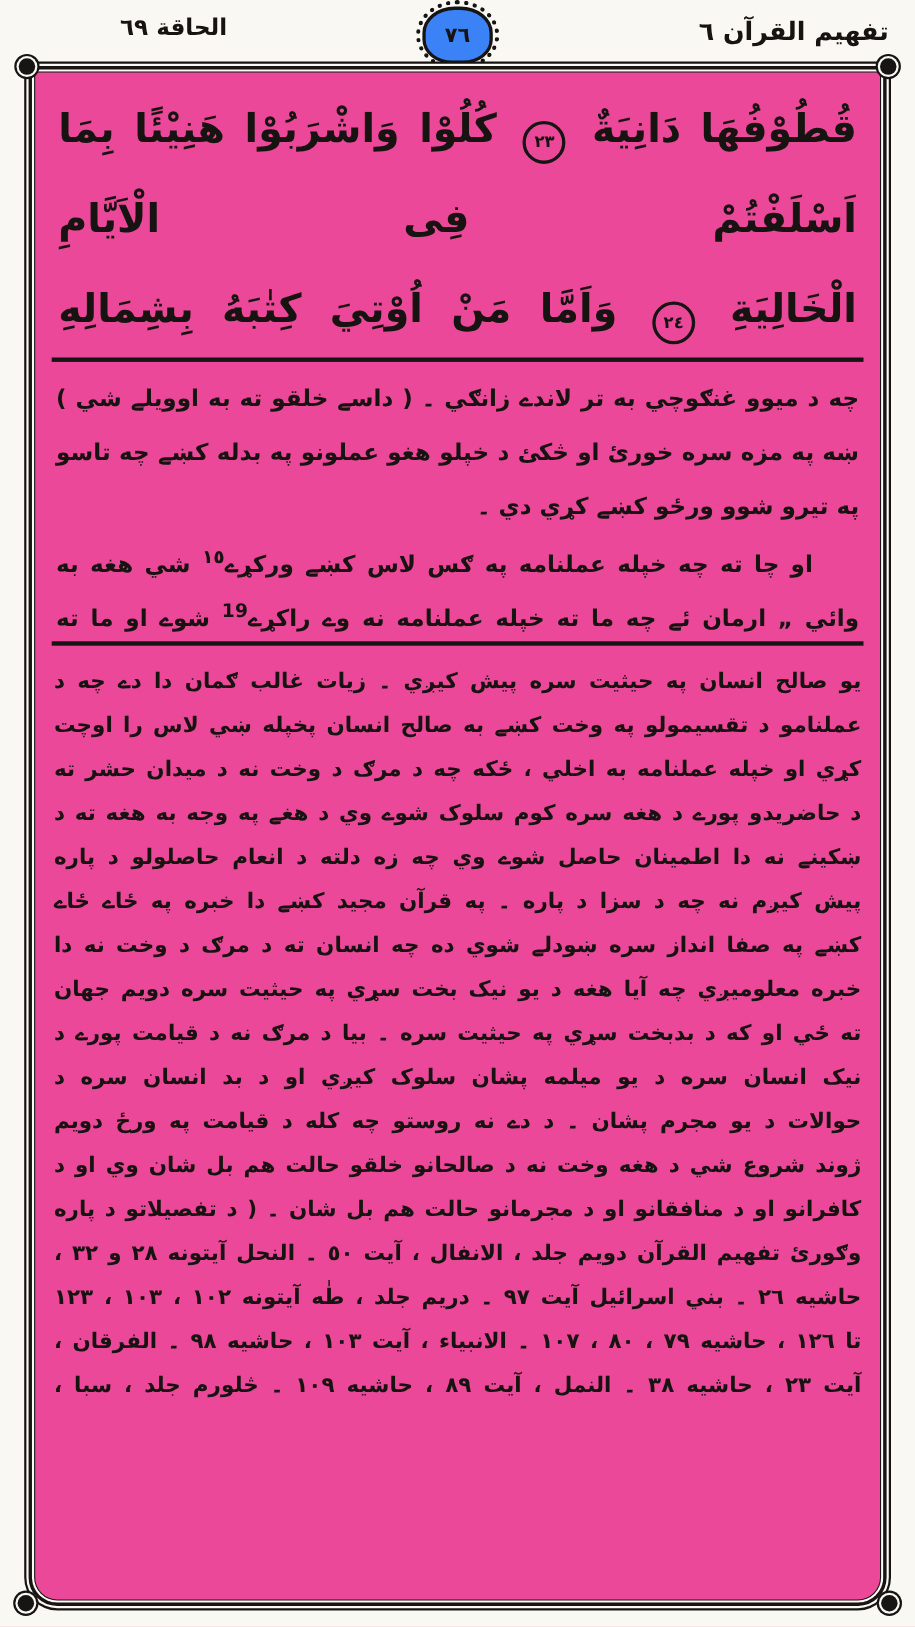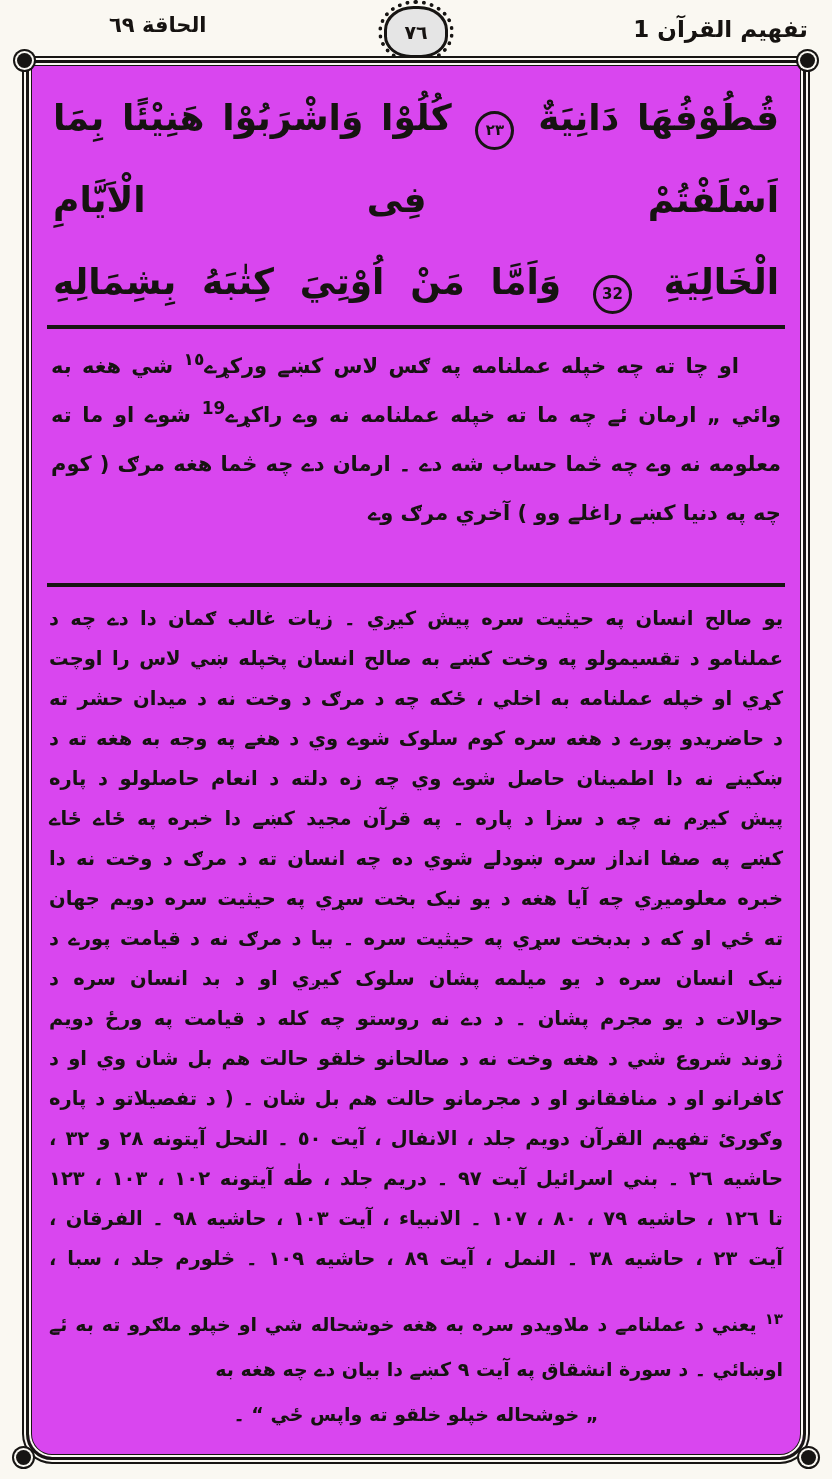--- a/index.html
+++ b/index.html
@@ -12,31 +12,31 @@
     position:relative;
   }
   
   .page-header{position:relative;height:60px;direction:rtl;}
   .book-title{position:absolute;top:16px;right:24px;font-size:23px;font-weight:bold;letter-spacing:0;}
   .surah-title{position:absolute;top:13px;left:109px;font-size:21px;font-weight:bold;}
   .medallion{
     position:absolute;top:6px;left:50%;transform:translateX(-50%);
     width:58px;height:46px;display:flex;align-items:center;justify-content:center;
     border:3px solid #171513;border-radius:46% 46% 42% 42%;
-    background:#e5e5e5;
+    background:#3b82f6;
   }
   .medallion::before{
     content:"";position:absolute;inset:-9px;border:4px dotted #171513;border-radius:50%;
   }
   .medallion-number{font-size:19px;font-weight:bold;position:relative;z-index:1;}
   
   .frame{
     position:relative;
     margin:0 26px;height:1400px;box-sizing:border-box;
-    background:#d946ef;
+    background:#ec4899;
     border:3px solid #171513;
     border-radius:8px 8px 26px 26px;
     box-shadow:0 0 0 2px #faf8f2,0 0 0 4px #171513,inset 0 0 0 2px #fbf9f3,inset 0 0 0 3px #171513;
     padding:6px 18px 0;
     direction:rtl;
   }
   .ornament{position:absolute;width:15px;height:15px;background:#171513;border-radius:50%;
     box-shadow:0 0 0 2px #faf8f2,0 0 0 4px #171513;}
   .ornament.tl{top:-10px;right:-12px;}
   .ornament.tr{top:-10px;left:-12px;}
@@ -85,44 +85,41 @@
     font-size:19px;font-weight:600;line-height:45px;
     text-align:justify;
   }
   .fn-marker{font-size:15px;font-weight:bold;vertical-align:super;margin-left:8px;}
   .footnote-last{text-align:center;margin-top:2px;}
 </style>
 </head>
 <body>
 
 <div class="page-header">
-  <div class="book-title">تفهيم القرآن 1</div>
+  <div class="book-title">تفهيم القرآن ٦</div>
   <div class="medallion">
     <span class="medallion-number">٧٦</span>
   </div>
   <div class="surah-title">الحاقة ٦٩</div>
 </div>
 
 <div class="frame">
   <span class="ornament tl"></span>
   <span class="ornament tr"></span>
   <span class="ornament bl"></span>
   <span class="ornament br"></span>
 
   <div class="quran-section">
     <div class="quran-line">قُطُوْفُهَا دَانِيَةٌ <span class="ayah-num">٢٣</span> كُلُوْا وَاشْرَبُوْا هَنِيْئًا بِمَا اَسْلَفْتُمْ فِى الْاَيَّامِ</div>
-    <div class="quran-line">الْخَالِيَةِ <span class="ayah-num">32</span> وَاَمَّا مَنْ اُوْتِيَ كِتٰبَهُ بِشِمَالِهِ فَيَقُوْلُ يٰلَيْتَنِيْ لَمْ</div>
+    <div class="quran-line">الْخَالِيَةِ <span class="ayah-num">٢٤</span> وَاَمَّا مَنْ اُوْتِيَ كِتٰبَهُ بِشِمَالِهِ فَيَقُوْلُ يٰلَيْتَنِيْ لَمْ</div>
 
   </div>
 
   <div class="translation-section">
+    <p class="translation-para1">چه د ميوو غنګوچي به تر لاندے زانګي ۔ ( داسے خلقو ته به اوويلے شي ) ښه په مزه سره خورئ او څکئ د خپلو هغو عملونو په بدله کښے چه تاسو په تيرو شوو ورځو کښے کړي دي ۔</p>
     <p class="translation-para2">او چا ته چه خپله عملنامه په ګس لاس کښے ورکړے<sup class="fn-ref">١٥</sup> شي هغه به وائي „ ارمان ئے چه ما ته خپله عملنامه نه وے راکړے<sup class="fn-ref">19</sup> شوے او ما ته معلومه نه وے چه څما حساب شه دے ۔ ارمان دے چه څما هغه مرګ ( کوم چه په دنيا کښے راغلے وو ) آخري مرګ وے</p>
   </div>
 
   <div class="commentary-section">
     <p style="margin:0">يو صالح انسان په حيثيت سره پيش کيږي ۔ زيات غالب ګمان دا دے چه د عملنامو د تقسيمولو په وخت کښے به صالح انسان پخپله ښي لاس را اوچت کړي او خپله عملنامه به اخلي ، ځکه چه د مرګ د وخت نه د ميدان حشر ته د حاضريدو پورے د هغه سره کوم سلوک شوے وي د هغے په وجه به هغه ته د ښکينے نه دا اطمينان حاصل شوے وي چه زه دلته د انعام حاصلولو د پاره پيش کيږم نه چه د سزا د پاره ۔ په قرآن مجيد کښے دا خبره په ځاے ځاے کښے په صفا انداز سره ښودلے شوي ده چه انسان ته د مرګ د وخت نه دا خبره معلوميږي چه آيا هغه د يو نيک بخت سړي په حيثيت سره دويم جهان ته ځي او که د بدبخت سړي په حيثيت سره ۔ بيا د مرګ نه د قيامت پورے د نيک انسان سره د يو ميلمه پشان سلوک کيږي او د بد انسان سره د حوالات د يو مجرم پشان ۔ د دے نه روستو چه کله د قيامت په ورځ دويم ژوند شروع شي د هغه وخت نه د صالحانو خلقو حالت هم بل شان وي او د کافرانو او د منافقانو او د مجرمانو حالت هم بل شان ۔ ( د تفصيلاتو د پاره وګورئ <b>تفهيم القرآن</b> دويم جلد ، الانفال ، آيت ٥٠ ۔ النحل آيتونه ٢٨ و ٣٢ ، حاشيه ٢٦ ۔ بني اسرائيل آيت ٩٧ ۔ دريم جلد ، طٰه آيتونه ١٠٢ ، ١٠٣ ، ١٢٣ تا ١٢٦ ، حاشيه ٧٩ ، ٨٠ ، ١٠٧ ۔ الانبياء ، آيت ١٠٣ ، حاشيه ٩٨ ۔ الفرقان ، آيت ٢٣ ، حاشيه ٣٨ ۔ النمل ، آيت ٨٩ ، حاشيه ١٠٩ ۔ څلورم جلد ، سبا ، آيت ٥١ ، حاشيه ٧٢ ۔ يٰس ، آيتونه ٢٦ ، ٢٧ ، حاشيه ٢٢ ، ٢٣ ۔ المؤمن ، آيتونه ٣٥ ، ٤٦ ، حاشيه ٦٣ ۔ پنځم جلد ، محمد ، آيت ٢٧ ، حاشيه ٣٧ ۔ ق ، آيتونه ١٩ تا ٢٣ ، حاشيه ٢٢ ، ٢٣ ، ٢٥ ) ۔</p>
   </div>
 
-  <div class="footnote-section">
-    <p style="margin:0"><span class="fn-marker">١٣</span><span>يعني د عملنامے د ملاويدو سره به هغه خوشحاله شي او خپلو ملګرو ته به ئے اوښائي ۔ د سورة انشقاق په آيت ٩ کښے دا بيان دے چه هغه به</span></p>
-    <p class="footnote-last" style="margin:0">„ خوشحاله خپلو خلقو ته واپس ځي “ ۔</p>
-  </div>
 </div>
 
 </body></html>

